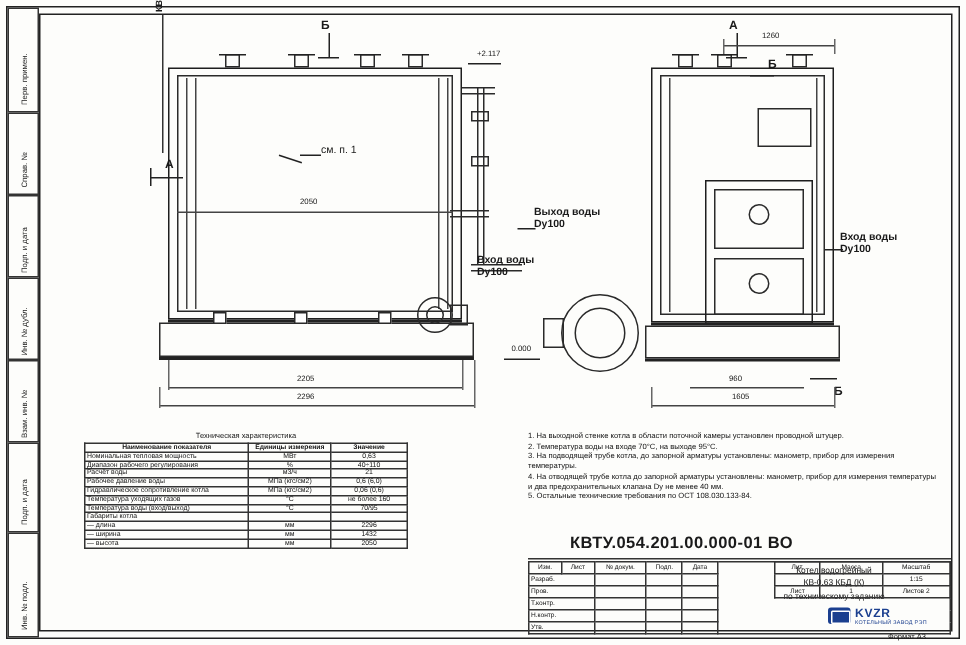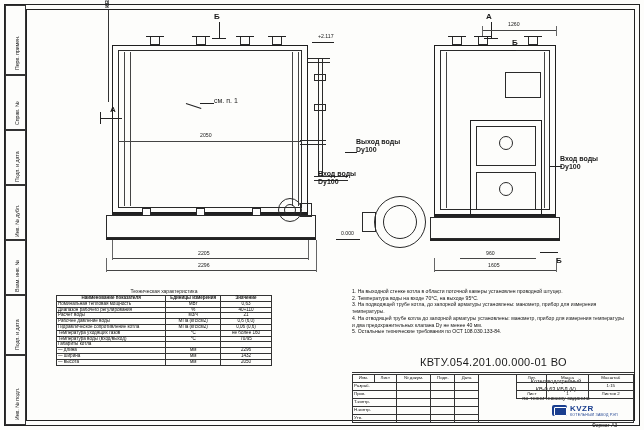--- a/index.html
+++ b/index.html
@@ -20,21 +20,21 @@
   .rect{position:absolute;border:1px solid #2a2a2a;box-sizing:border-box;background:transparent;}
   .rect2{position:absolute;border:1.3px solid #1e1e1e;box-sizing:border-box;background:transparent;}
   .fillw{background:#ffffff;}
   .circ{position:absolute;border:1px solid #2a2a2a;border-radius:50%;box-sizing:border-box;}
   
   table{border-collapse:collapse;}
   .tt{position:absolute;font-size:4.6px;}
   .tt td,.tt th{border:0.6px solid #333;padding:0 1px;line-height:1.05;color:#111;}
   .tt .hd{font-weight:bold;text-align:center;font-size:4.5px;}
   .notes{position:absolute;font-size:5.1px;line-height:1.32;color:#111;width:272px;}
-  .title-main{position:absolute;font-size:11px;font-weight:normal;letter-spacing:0.3px;margin-left:40px;}
+  .title-main{position:absolute;font-size:11px;font-weight:bold;letter-spacing:0.3px;}
   
   .stamp{position:absolute;}
   .stamp td{border:0.6px solid #333;font-size:4.4px;padding:0 1px;line-height:1.05;height:7px;color:#111;}
   .cap{text-align:center;}
   .logo{position:absolute;display:flex;align-items:center;gap:3px;}
   .logo-mark{width:15px;height:11px;background:#1b3f8f;border-radius:2px;position:relative;}
   .logo-mark:after{content:"";position:absolute;left:2px;top:2px;width:11px;height:7px;border:1.2px solid #fff;border-radius:1px;}
   .logo-txt{font-size:8px;font-weight:bold;color:#1b3f8f;letter-spacing:0.5px;}
   .logo-sub{font-size:3.6px;color:#1b3f8f;letter-spacing:0.2px;}
   .arrowlbl{position:absolute;font-size:7px;font-weight:bold;line-height:1.15;}

